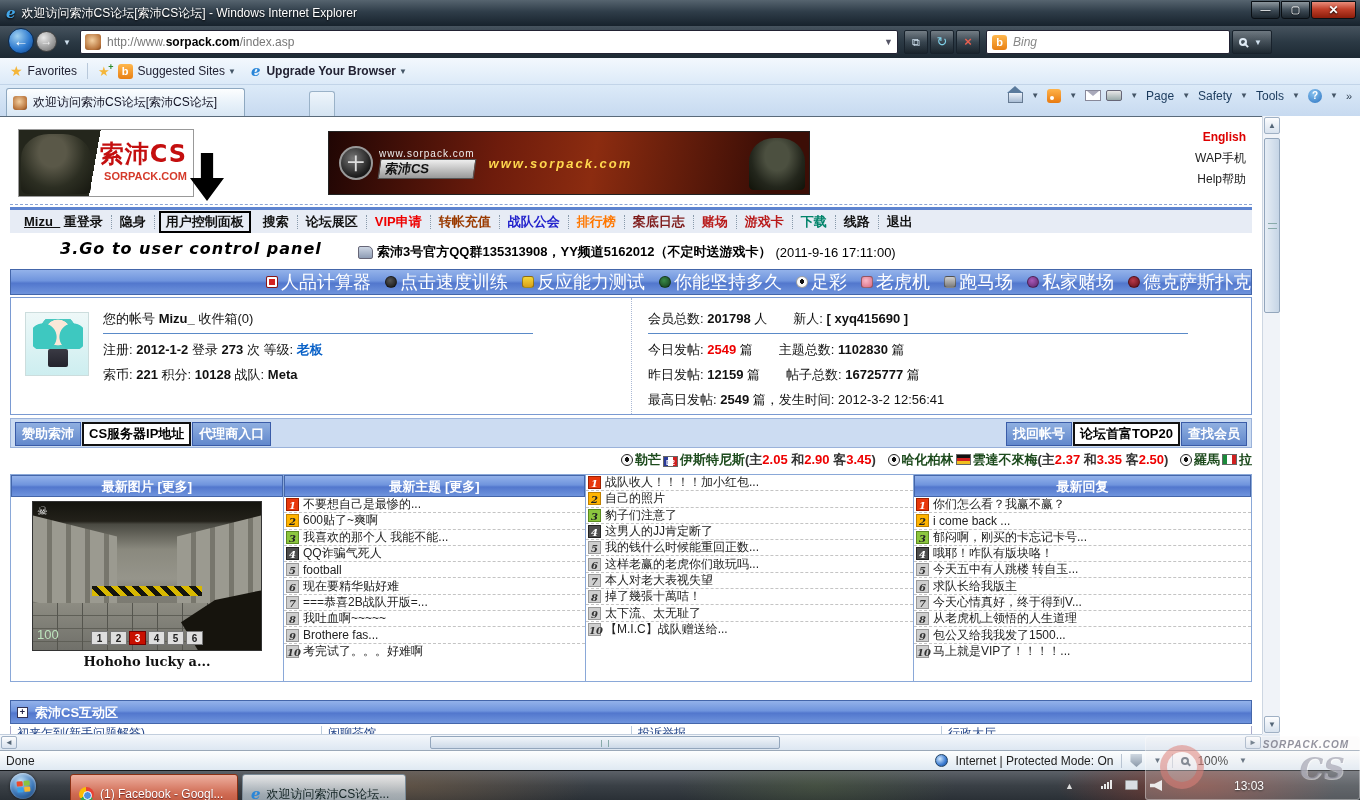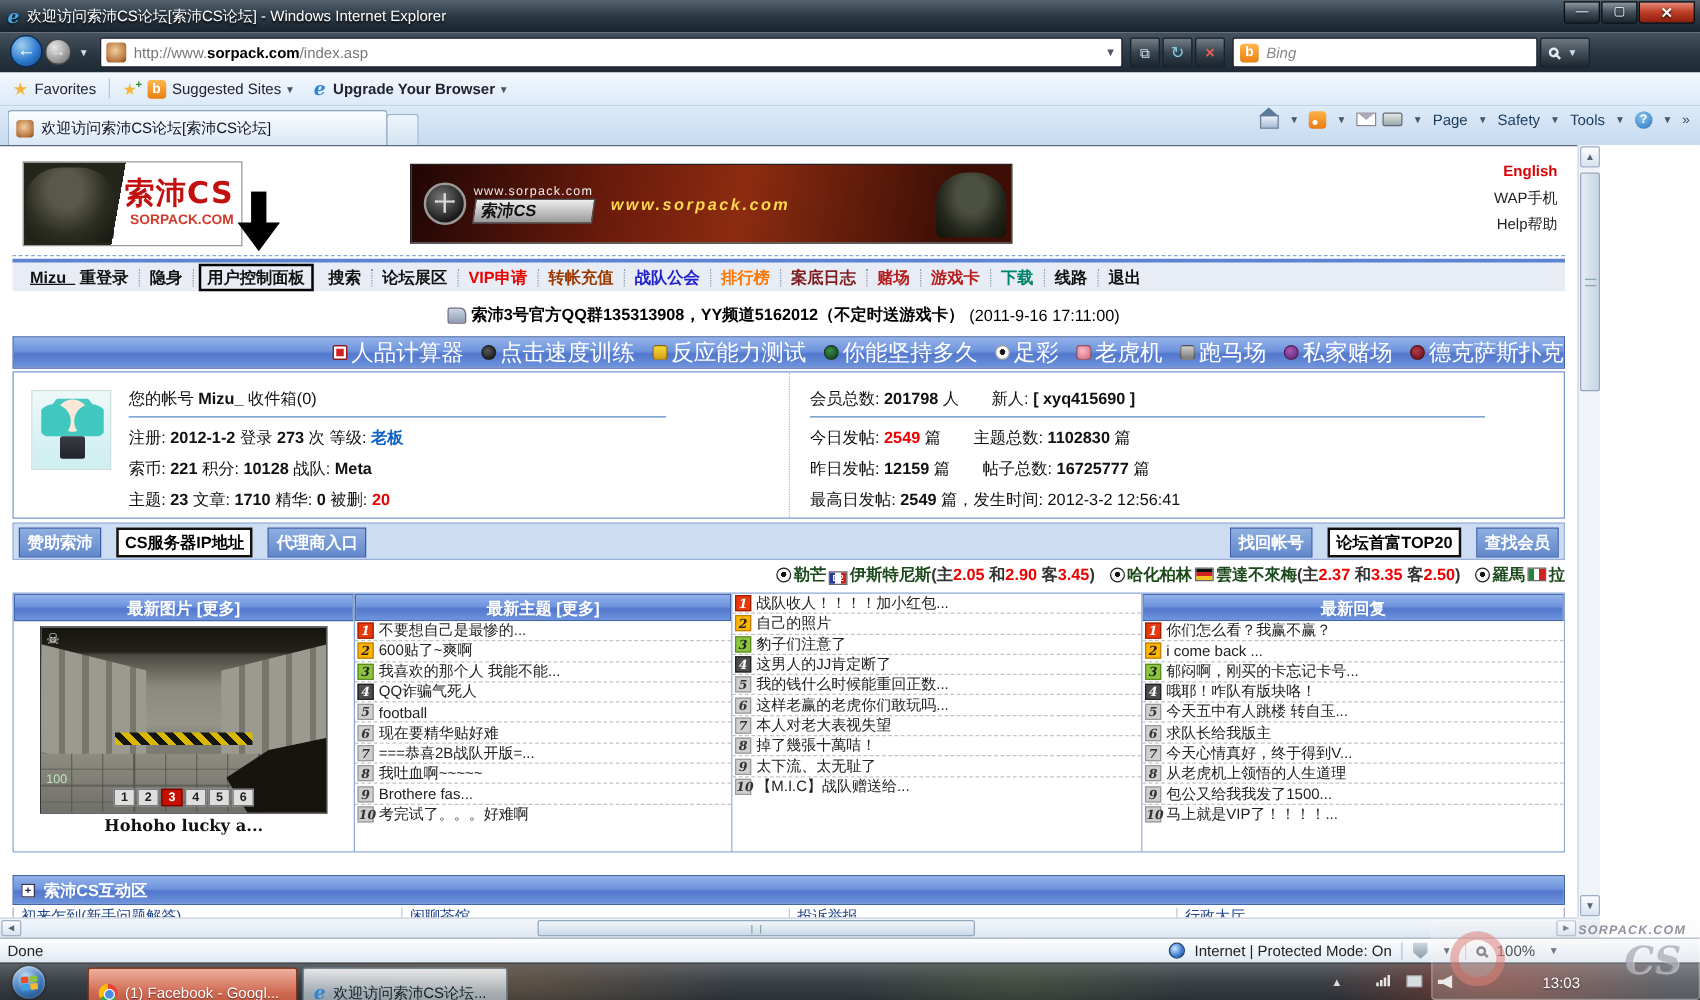--- a/index.html
+++ b/index.html
@@ -25,21 +25,21 @@
 .ph{color:#888;font-style:italic}
 .sbtn{position:absolute;left:1232px;top:4px;width:40px;height:24px;border:1px solid #18222c;background:linear-gradient(rgba(255,255,255,.25),rgba(0,0,0,.15));border-radius:2px;display:flex;align-items:center;justify-content:center;gap:4px}
 .mag{width:8px;height:8px;border:2px solid #dfeaf4;border-radius:50%;position:relative}
 .mag::after{content:"";position:absolute;width:6px;height:2px;background:#dfeaf4;transform:rotate(45deg);right:-4px;bottom:-2px}
 .favbar{position:absolute;top:58px;left:0;width:1360px;height:27px;background:linear-gradient(#f3f8fd,#dceaf8);border-bottom:1px solid #c2d4e8;display:flex;align-items:center;font-size:12px;color:#223;padding-left:10px}
 .star{color:#f4b63a;font-size:14px;margin-right:5px}
 .vsep{width:1px;height:16px;background:#b8c8da;margin:0 10px}
 .addstar{color:#f4b63a;font-size:13px;position:relative;margin-right:8px}
 .addstar::after{content:"+";position:absolute;color:#2a8a2a;font-weight:bold;font-size:9px;right:-4px;top:-2px}
 .tabrow{position:absolute;top:85px;left:0;width:1360px;height:31px;background:linear-gradient(#dceaf8,#c7daf0)}
-.tab{position:absolute;left:6px;top:3px;width:304px;height:28px;background:linear-gradient(#fdfeff,#e9f2fa 50%,#d9e7f4);border:1px solid #8ea8c0;border-bottom:none;border-radius:3px 3px 0 0;display:flex;align-items:center;padding:0 6px;font-size:12px;color:#112}
+.tab{position:absolute;left:6px;top:3px;width:239px;height:28px;background:linear-gradient(#fdfeff,#e9f2fa 50%,#d9e7f4);border:1px solid #8ea8c0;border-bottom:none;border-radius:3px 3px 0 0;display:flex;align-items:center;padding:0 6px;font-size:12px;color:#112}
 .tabstub{position:absolute;left:309px;top:6px;width:26px;height:25px;background:linear-gradient(#eef5fb,#d5e4f2);border:1px solid #9ab2c8;border-bottom:none;border-radius:3px 3px 0 0}
 .cmdbar{position:absolute;right:8px;top:88px;display:flex;align-items:center;gap:5px;font-size:12px;color:#1a3a5c}
 .home{width:15px;height:11px;position:relative;background:linear-gradient(#eef3fa,#a8bcd4);border:1px solid #667a92;margin-top:4px}
 .home::before{content:"";position:absolute;left:-2px;top:-7px;border-left:8px solid transparent;border-right:8px solid transparent;border-bottom:7px solid #5a7a9c}
 .rss{width:14px;height:14px;border-radius:3px;background:linear-gradient(#ffb34a,#e87a10);position:relative}
 .rss::after{content:"";position:absolute;width:4px;height:4px;background:#fff;border-radius:50%;left:3px;bottom:3px}
 .mail{width:16px;height:11px;background:#fff;border:1px solid #889;position:relative}
 .mail::after{content:"";position:absolute;left:1px;top:0;border-left:6px solid transparent;border-right:6px solid transparent;border-top:5px solid #aab}
 .prn{width:16px;height:11px;background:linear-gradient(#e8e8e8,#9aa);border:1px solid #667;border-radius:2px}
 .qm{width:14px;height:14px;border-radius:50%;background:radial-gradient(circle at 40% 30%,#8ac4f0,#2a72c0);color:#fff;font:bold 10px/14px "Liberation Sans",sans-serif;text-align:center}
@@ -103,21 +103,21 @@
 .avatar::after{content:"";position:absolute;left:22px;bottom:8px;width:20px;height:18px;background:linear-gradient(#3a3a44,#23232c);border-radius:2px}
 .pinfo{line-height:25px;white-space:nowrap}
 .pl1{border-bottom:1px solid #5a8ac8;padding-bottom:2px;margin-bottom:3px;width:430px}
 .pright{flex:1;padding:8px 0 0 16px;border-left:1px dotted #aab8d4;line-height:25px;white-space:nowrap}
 .pr1{border-bottom:1px solid #5a8ac8;padding-bottom:2px;margin-bottom:3px;width:540px}
 .panel b{font-weight:bold}
 .blue-t{color:#0a62c8;font-weight:bold}
 .red-t{color:#e00;font-weight:bold}
 .gap18{display:inline-block;width:26px}
 .toolstrip{position:absolute;left:10px;top:301px;width:1242px;height:30px;background:#ccdcf2;border:1px solid #9ab2da;padding:3px 4px;font-size:13px;font-weight:bold}
-.tbl,.tbr{display:flex;gap:12px}
+.tbl,.tbr{display:flex;gap:1px}
 .tbl{float:left}.tbr{float:right}
 .btnb{background:linear-gradient(#8fafe0,#6288cc);color:#fff;border:1px solid #3a5ca8;padding:2px 6px}
 .tbl .btnb:nth-child(2),.tbr .btnb:nth-child(2){background:#fff;color:#000;border:2px solid #111;padding:1px 5px}
 .betrow{position:absolute;left:10px;top:334px;width:1242px;height:20px;text-align:right;font-size:13px;font-weight:bold;color:#1c4a1c;white-space:nowrap;overflow:hidden}
 .ball{display:inline-block;width:12px;height:12px;border-radius:50%;border:1px solid #222;background:radial-gradient(circle at 50% 45%,#111 28%,#f8f8f8 30%);vertical-align:-2px;margin:0 2px 0 8px}
 .flag{display:inline-block;width:15px;height:11px;border:1px solid #666;vertical-align:-1px;margin:0 2px;position:relative;font:bold 7px/11px "Liberation Sans",sans-serif;color:#fff;text-align:center}
 .f-fr{background:linear-gradient(90deg,#2a3a9a 33%,#fff 33% 66%,#d02020 66%)}
 .f-de{background:linear-gradient(#111 33%,#d02020 33% 66%,#f0c020 66%)}
 .f-it{background:linear-gradient(90deg,#1a8a3a 33%,#fff 33% 66%,#d02020 66%)}
 .odds{color:#333;font-weight:bold}
@@ -138,21 +138,21 @@
 .trow:nth-child(3) .badge{background:#8cc63f;border-color:#5a8a20;color:#222}
 .trow:nth-child(4) .badge{background:#4d4d4d;border-color:#222;color:#fff}
 .ttext{font-size:12px;color:#222;overflow:hidden;text-overflow:ellipsis}
 .shot{position:relative;width:230px;height:150px;margin:4px auto 0;border:1px solid #333;overflow:hidden;background:linear-gradient(180deg,#14140e 0%,#23211a 13%,#4a4a42 15%,#8a897e 32%,#96958b 52%,#7e7d74 62%,#6f6e66 100%)}
 .shot .wl,.shot .wr{position:absolute;top:16%;width:37%;height:58%;background:repeating-linear-gradient(90deg,#9b9a90 0 14px,#77766c 14px 19px)}
 .wl{left:0;transform:skewY(14deg)}.wr{right:0;transform:skewY(-14deg)}
 .haz{position:absolute;left:26%;right:26%;top:57%;height:10px;background:repeating-linear-gradient(45deg,#d8b800 0 5px,#15150f 5px 10px)}
 .floor{position:absolute;bottom:0;left:0;right:0;height:32%;background:repeating-linear-gradient(90deg,transparent 0 24px,#55554e 24px 25px),repeating-linear-gradient(180deg,transparent 0 12px,#5f5f57 12px 13px),linear-gradient(#8d8c82,#70706a)}
 .skull{position:absolute;top:2px;left:4px;color:#eee;font-size:12px}
 .gun{position:absolute;right:-2px;bottom:-2px;width:100px;height:62px;background:#16140d;clip-path:polygon(100% 0,52% 16%,18% 52%,36% 100%,100% 100%)}
-.hud{position:absolute;left:4px;bottom:21px;color:#bde4bd;font-size:10px}
+.hud{position:absolute;left:4px;bottom:8px;color:#bde4bd;font-size:13px}
 .pager{position:absolute;bottom:5px;left:50%;transform:translateX(-50%);display:flex;gap:2px}
 .pg{width:17px;height:14px;background:#dedede;border:1px solid #777;font:bold 10px/13px "Liberation Sans",sans-serif;text-align:center;color:#222}
 .pg:nth-child(3){background:#c81000;border-color:#700;color:#fff}
 .caption{text-align:center;font:bold 13px "DejaVu Serif",serif;color:#111;margin-top:3px}
 .secbar{position:absolute;left:10px;top:583px;width:1242px;height:24px;font:bold 13px/24px "Liberation Sans",sans-serif;padding-left:24px}
 .plus{position:absolute;left:6px;top:6px;width:11px;height:11px;background:#fff;border:1px solid #335;color:#224;font:bold 9px/9px "Liberation Sans",sans-serif;text-align:center}
 .footrow{position:absolute;left:10px;top:609px;width:1242px;height:9px;overflow:hidden;display:flex;border-left:1px solid #aac;border-right:1px solid #aac}
 .fcell{width:25%;font-size:12px;color:#224488;line-height:15px;padding-left:6px;border-left:1px solid #bcd;white-space:nowrap}
 .fcell:first-child{border-left:none}
 
@@ -307,20 +307,21 @@
     <span class="nvi c-orange">排行榜</span>
     <span class="nvi c-purple">案底日志</span>
     <span class="nvi c-green">赌场</span>
     <span class="nvi c-green">游戏卡</span>
     <span class="nvi c-teal">下载</span>
     <span class="nvi">线路</span>
     <span class="nvi">退出</span>
   </div>
 
   <div class="annrow">
+    <span class="hand">3.Go to user control panel</span>
     <span class="notice">
       <span class="sp-ico"></span>
       <b>索沛3号官方QQ群135313908，YY频道5162012（不定时送游戏卡）</b>
       <span class="tm">(2011-9-16 17:11:00)</span>
     </span>
   </div>
 
   <div class="qbar bluebar">
       <span class="qlink">
         <span class="qicon"></span>
@@ -360,21 +361,20 @@
       </span>
     </div>
 
   <div class="panel">
     <div class="pleft">
       <div class="avatar"></div>
       <div class="pinfo">
         <div class="pl1 hi"><span>您的帐号</span> <b>Mizu_</b> <span>收件箱(0)</span></div>
         <div class="hi"><span>注册:</span> <b>2012-1-2</b> <span>登录</span> <b>273</b> <span>次</span> <span>等级:</span> <span class="blue-t">老板</span></div>
         <div class="hi"><span>索币:</span> <b>221</b> <span>积分:</span> <b>10128</b> <span>战队:</span> <b>Meta</b></div>
-        <div class="hi"><span>主题:</span> <b>23</b> <span>文章:</span> <b>1710</b> <span>精华:</span> <b>0</b> <span>被删:</span> <span class="red-t">20</span></div>
       </div>
     </div>
     <div class="pright">
       <div class="pr1 hi"><span>会员总数:</span> <b>201798</b> <span>人</span><span class="gap18"></span><span>新人:</span> <b>[ xyq415690 ]</b></div>
       <div class="hi"><span>今日发帖:</span> <span class="red-t">2549</span> <span>篇</span><span class="gap18"></span><span>主题总数:</span> <b>1102830</b> <span>篇</span></div>
       <div class="hi"><span>昨日发帖:</span> <b>12159</b> <span>篇</span><span class="gap18"></span><span>帖子总数:</span> <b>16725777</b> <span>篇</span></div>
       <div class="hi"><span>最高日发帖:</span> <b>2549</b> <span>篇，发生时间:</span> <span>2012-3-2 12:56:41</span></div>
     </div>
   </div>
 

